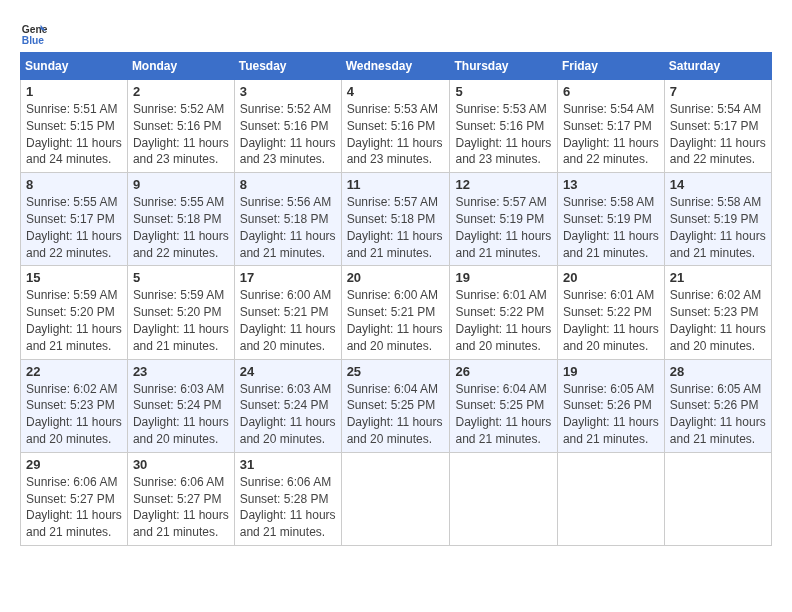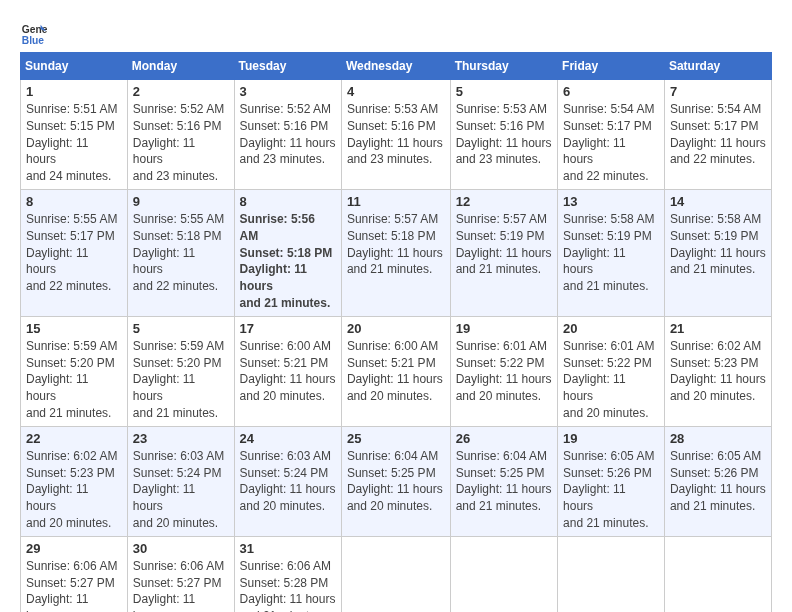--- a/index.html
+++ b/index.html
@@ -171,21 +171,21 @@
         </td>
         <td>
           <span class="day-number">9</span>
           <div class="day-info" style="white-space: pre-line;">Sunrise: 5:55 AM
 Sunset: 5:18 PM
 Daylight: 11 hours
 and 22 minutes.</div>
         </td>
         <td>
           <span class="day-number">8</span>
-          <div class="day-info" style="white-space: pre-line; font-weight: bold;">Sunrise: 5:56 AM
+          <div class="day-info" style="white-space: pre-line;">Sunrise: 5:56 AM
 Sunset: 5:18 PM
 Daylight: 11 hours
 and 21 minutes.</div>
         </td>
         <td>
           <span class="day-number">11</span>
           <div class="day-info" style="white-space: pre-line;">Sunrise: 5:57 AM
 Sunset: 5:18 PM
 Daylight: 11 hours
 and 21 minutes.</div>

